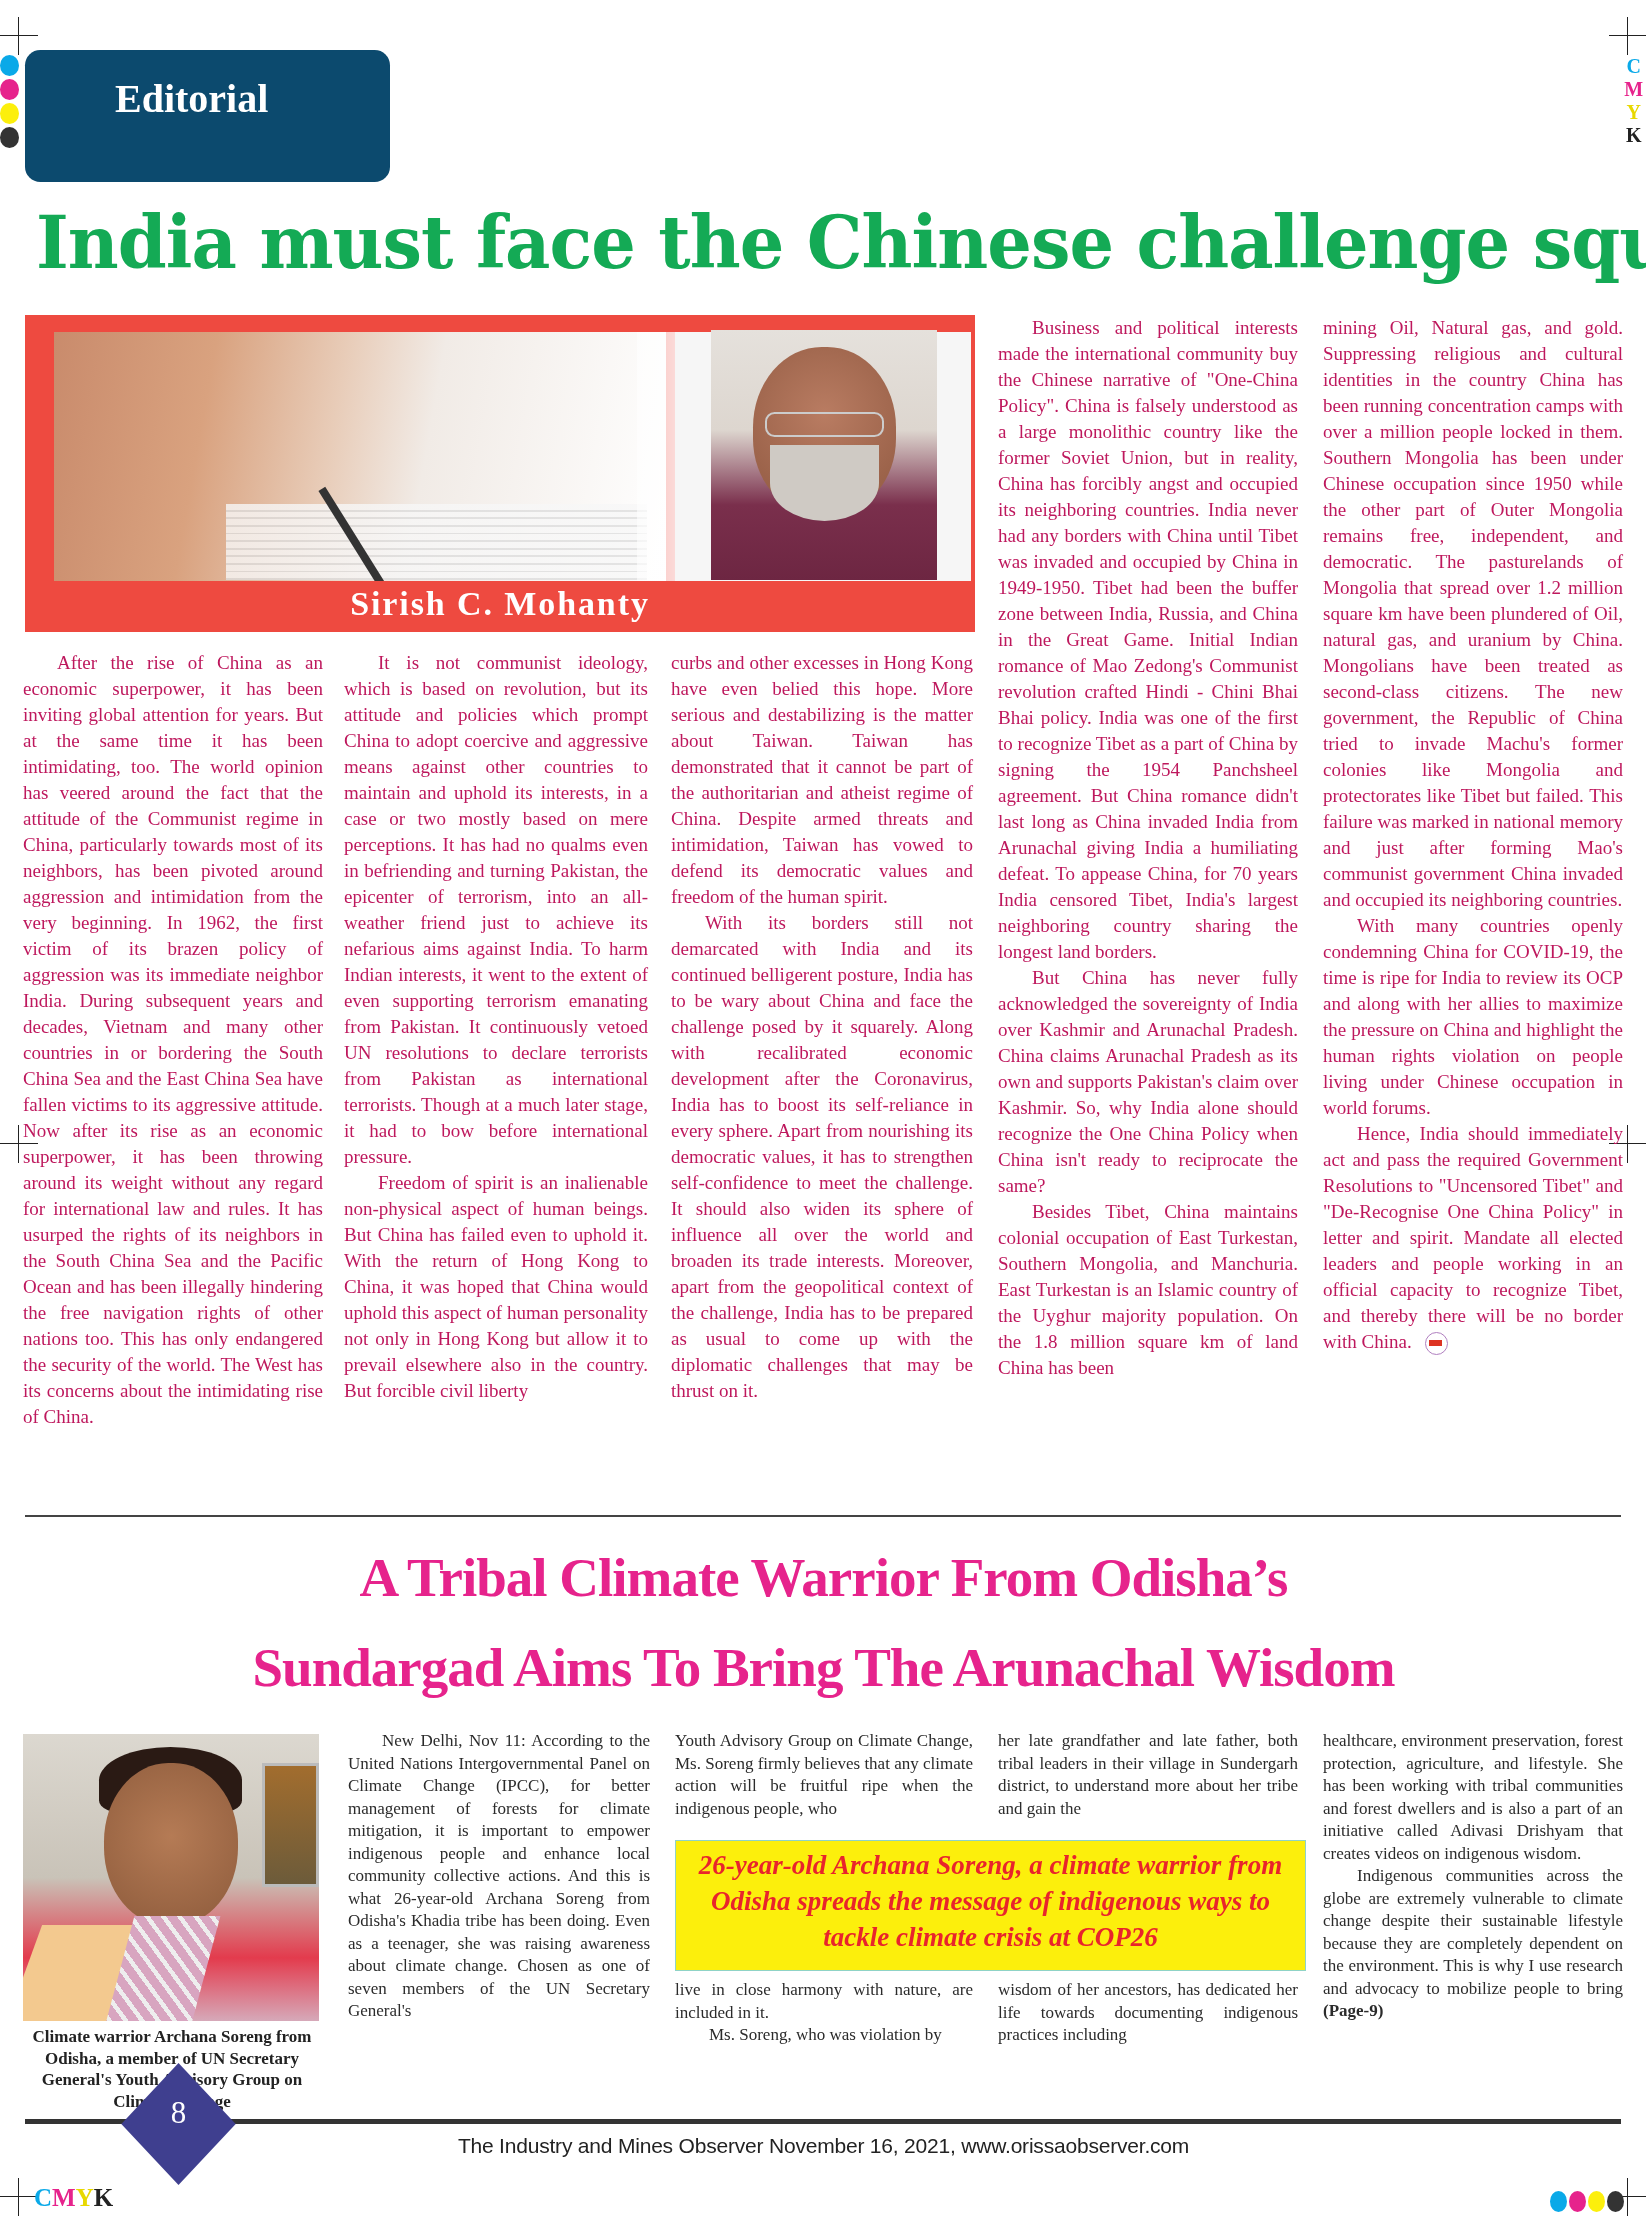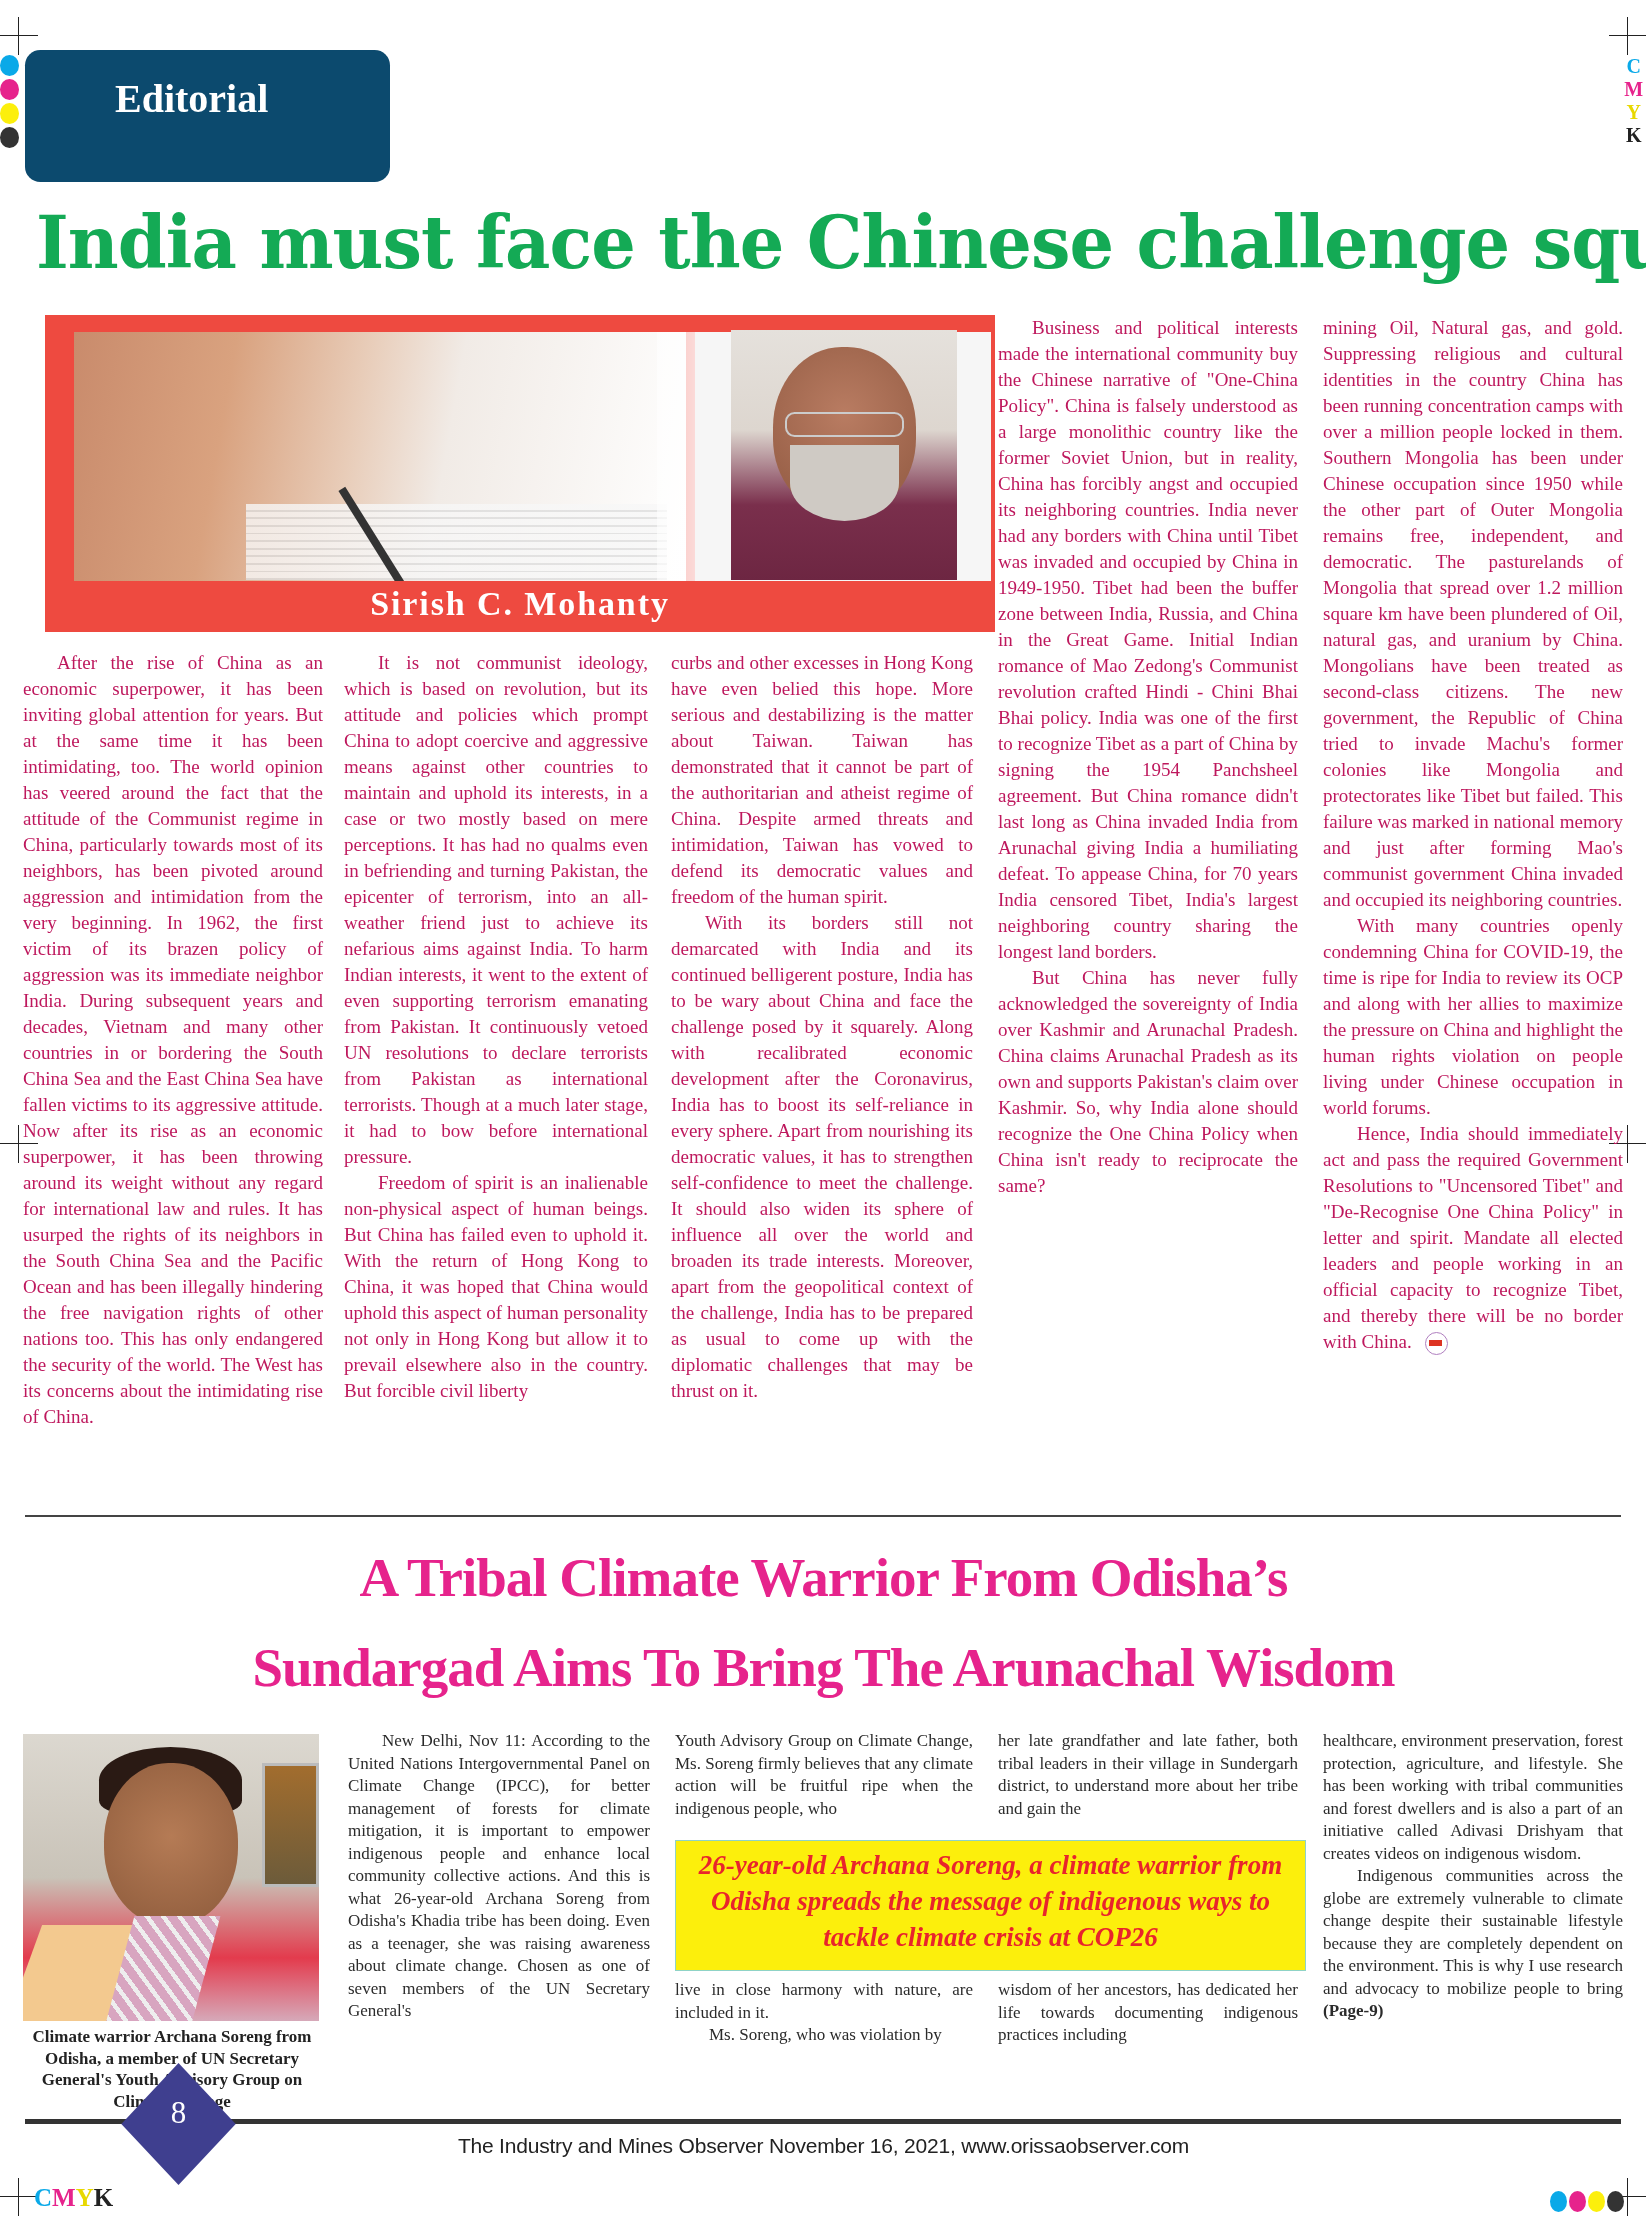--- a/index.html
+++ b/index.html
@@ -13,21 +13,21 @@
   .cmyk-dots-left { position: absolute; left: 0; top: 55px; width: 19px; }
   .cmyk-dots-left span { display: block; width: 19px; height: 21px; border-radius: 50%; margin-bottom: 2.9px; }
 
   .cmyk-letters-right { position: absolute; right: 3.8px; top: 55px; width: 19px; text-align: center; font-weight: bold; font-size: 20px; line-height: 23px; }
 
   .editorial-tab { position: absolute; left: 25px; top: 50px; width: 365px; height: 132px; background: #0c4a6e; border-radius: 15.3px; }
   .editorial-tab .label { position: absolute; left: 90px; top: 25px; color: #fff; font-size: 40px; font-weight: bold; font-family: "Liberation Serif", serif; }
 
   .main-headline { position: absolute; left: 36px; top: 199px; width: 1587px; font-family: "DejaVu Serif", serif; font-weight: bold; font-size: 73px; color: #14aa55; letter-spacing: -1px; white-space: nowrap; transform: scaleX(0.96); transform-origin: left; }
 
-  .photo-frame { position: absolute; left: 25px; top: 315px; width: 950px; height: 317px; background: #ee4a40; margin-left: 20px; }
+  .photo-frame { position: absolute; left: 25px; top: 315px; width: 950px; height: 317px; background: #ee4a40; }
   .photo-hand { position: absolute; left: 29px; top: 17px; width: 612px; height: 249px;
     background: linear-gradient(100deg, #c98b6c 0%, #d9a27f 25%, #e8ccb8 45%, #f1ebe6 60%, #ffffff 100%); overflow: hidden; }
   .photo-hand .pen { position: absolute; left: 268px; top: 153px; width: 115px; height: 7.6px; background: #333; transform: rotate(58deg); transform-origin: left; }
   .photo-hand .paper { position: absolute; left: 172px; top: 172px; width: 421px; height: 76px; background: repeating-linear-gradient(0deg, #ddd 0 1.9px, #f7f7f7 1.9px 7.6px); opacity: 0.8; }
   .photo-fade { position: absolute; left: 612px; top: 17px; width: 76px; height: 249px; background: linear-gradient(90deg, rgba(255,255,255,0.6), #fff); }
   .photo-whitezone { position: absolute; left: 650px; top: 17px; width: 296px; height: 249px; background: #f6f6f6; }
   .photo-portrait { position: absolute; left: 686px; top: 15.3px; width: 226px; height: 250px; background: linear-gradient(180deg, #e5e1dc 0%, #ddd6cf 40%, #7a2f4c 70%, #6d2642 100%); overflow: hidden; }
   .photo-portrait .head { position: absolute; left: 42px; top: 17px; width: 143px; height: 167px; border-radius: 48% 48% 45% 45%; background: radial-gradient(circle at 50% 40%, #b97c62, #8f5840); }
   .photo-portrait .beard { position: absolute; left: 59px; top: 115px; width: 109px; height: 76px; border-radius: 0 0 50% 50%; background: #cfcac4; }
   .photo-portrait .glasses { position: absolute; left: 54px; top: 82px; width: 119px; height: 25px; border: 2.9px solid #ccc; border-radius: 9.6px; }
@@ -123,20 +123,21 @@
 </div>
 
 <div class="col" style="left:671px;top:650px;width:302px;">
   <p class="noindent">curbs and other excesses in Hong Kong have even belied this hope. More serious and destabilizing is the matter about Taiwan. Taiwan has demonstrated that it cannot be part of the authoritarian and atheist regime of China. Despite armed threats and intimidation, Taiwan has vowed to defend its democratic values and freedom of the human spirit.</p>
   <p>With its borders still not demarcated with India and its continued belligerent posture, India has to be wary about China and face the challenge posed by it squarely. Along with recalibrated economic development after the Coronavirus, India has to boost its self-reliance in every sphere. Apart from nourishing its democratic values, it has to strengthen self-confidence to meet the challenge. It should also widen its sphere of influence all over the world and broaden its trade interests. Moreover, apart from the geopolitical context of the challenge, India has to be prepared as usual to come up with the diplomatic challenges that may be thrust on it.</p>
 </div>
 
 <div class="col" style="left:998px;top:315px;width:300px;">
   <p>Business and political interests made the international community buy the Chinese narrative of "One-China Policy". China is falsely understood as a large monolithic country like the former Soviet Union, but in reality, China has forcibly angst and occupied its neighboring countries. India never had any borders with China until Tibet was invaded and occupied by China in 1949-1950. Tibet had been the buffer zone between India, Russia, and China in the Great Game. Initial Indian romance of Mao Zedong's Communist revolution crafted Hindi - Chini Bhai Bhai policy. India was one of the first to recognize Tibet as a part of China by signing the 1954 Panchsheel agreement. But China romance didn't last long as China invaded India from Arunachal giving India a humiliating defeat. To appease China, for 70 years India censored Tibet, India's largest neighboring country sharing the longest land borders.</p>
   <p>But China has never fully acknowledged the sovereignty of India over Kashmir and Arunachal Pradesh. China claims Arunachal Pradesh as its own and supports Pakistan's claim over Kashmir. So, why India alone should recognize the One China Policy when China isn't ready to reciprocate the same?</p>
+  <p>Besides Tibet, China maintains colonial occupation of East Turkestan, Southern Mongolia, and Manchuria. East Turkestan is an Islamic country of the Uyghur majority population. On the 1.8 million square km of land China has been</p>
 </div>
 
 <div class="col" style="left:1323px;top:315px;width:300px;">
   <p class="noindent">mining Oil, Natural gas, and gold. Suppressing religious and cultural identities in the country China has been running concentration camps with over a million people locked in them. Southern Mongolia has been under Chinese occupation since 1950 while the other part of Outer Mongolia remains free, independent, and democratic. The pasturelands of Mongolia that spread over 1.2 million square km have been plundered of Oil, natural gas, and uranium by China. Mongolians have been treated as second-class citizens. The new government, the Republic of China tried to invade Machu's former colonies like Mongolia and protectorates like Tibet but failed. This failure was marked in national memory and just after forming Mao's communist government China invaded and occupied its neighboring countries.</p>
   <p>With many countries openly condemning China for COVID-19, the time is ripe for India to review its OCP and along with her allies to maximize the pressure on China and highlight the human rights violation on people living under Chinese occupation in world forums.</p>
   <p><span>Hence, India should immediately act and pass the required Government Resolutions to "Uncensored Tibet" and "De-Recognise One China Policy" in letter and spirit. Mandate all elected leaders and people working in an official capacity to recognize Tibet, and thereby there will be no border with China.</span><span class="ioo-mark"></span></p>
 </div>
 
 <div class="section-rule"></div>
 

